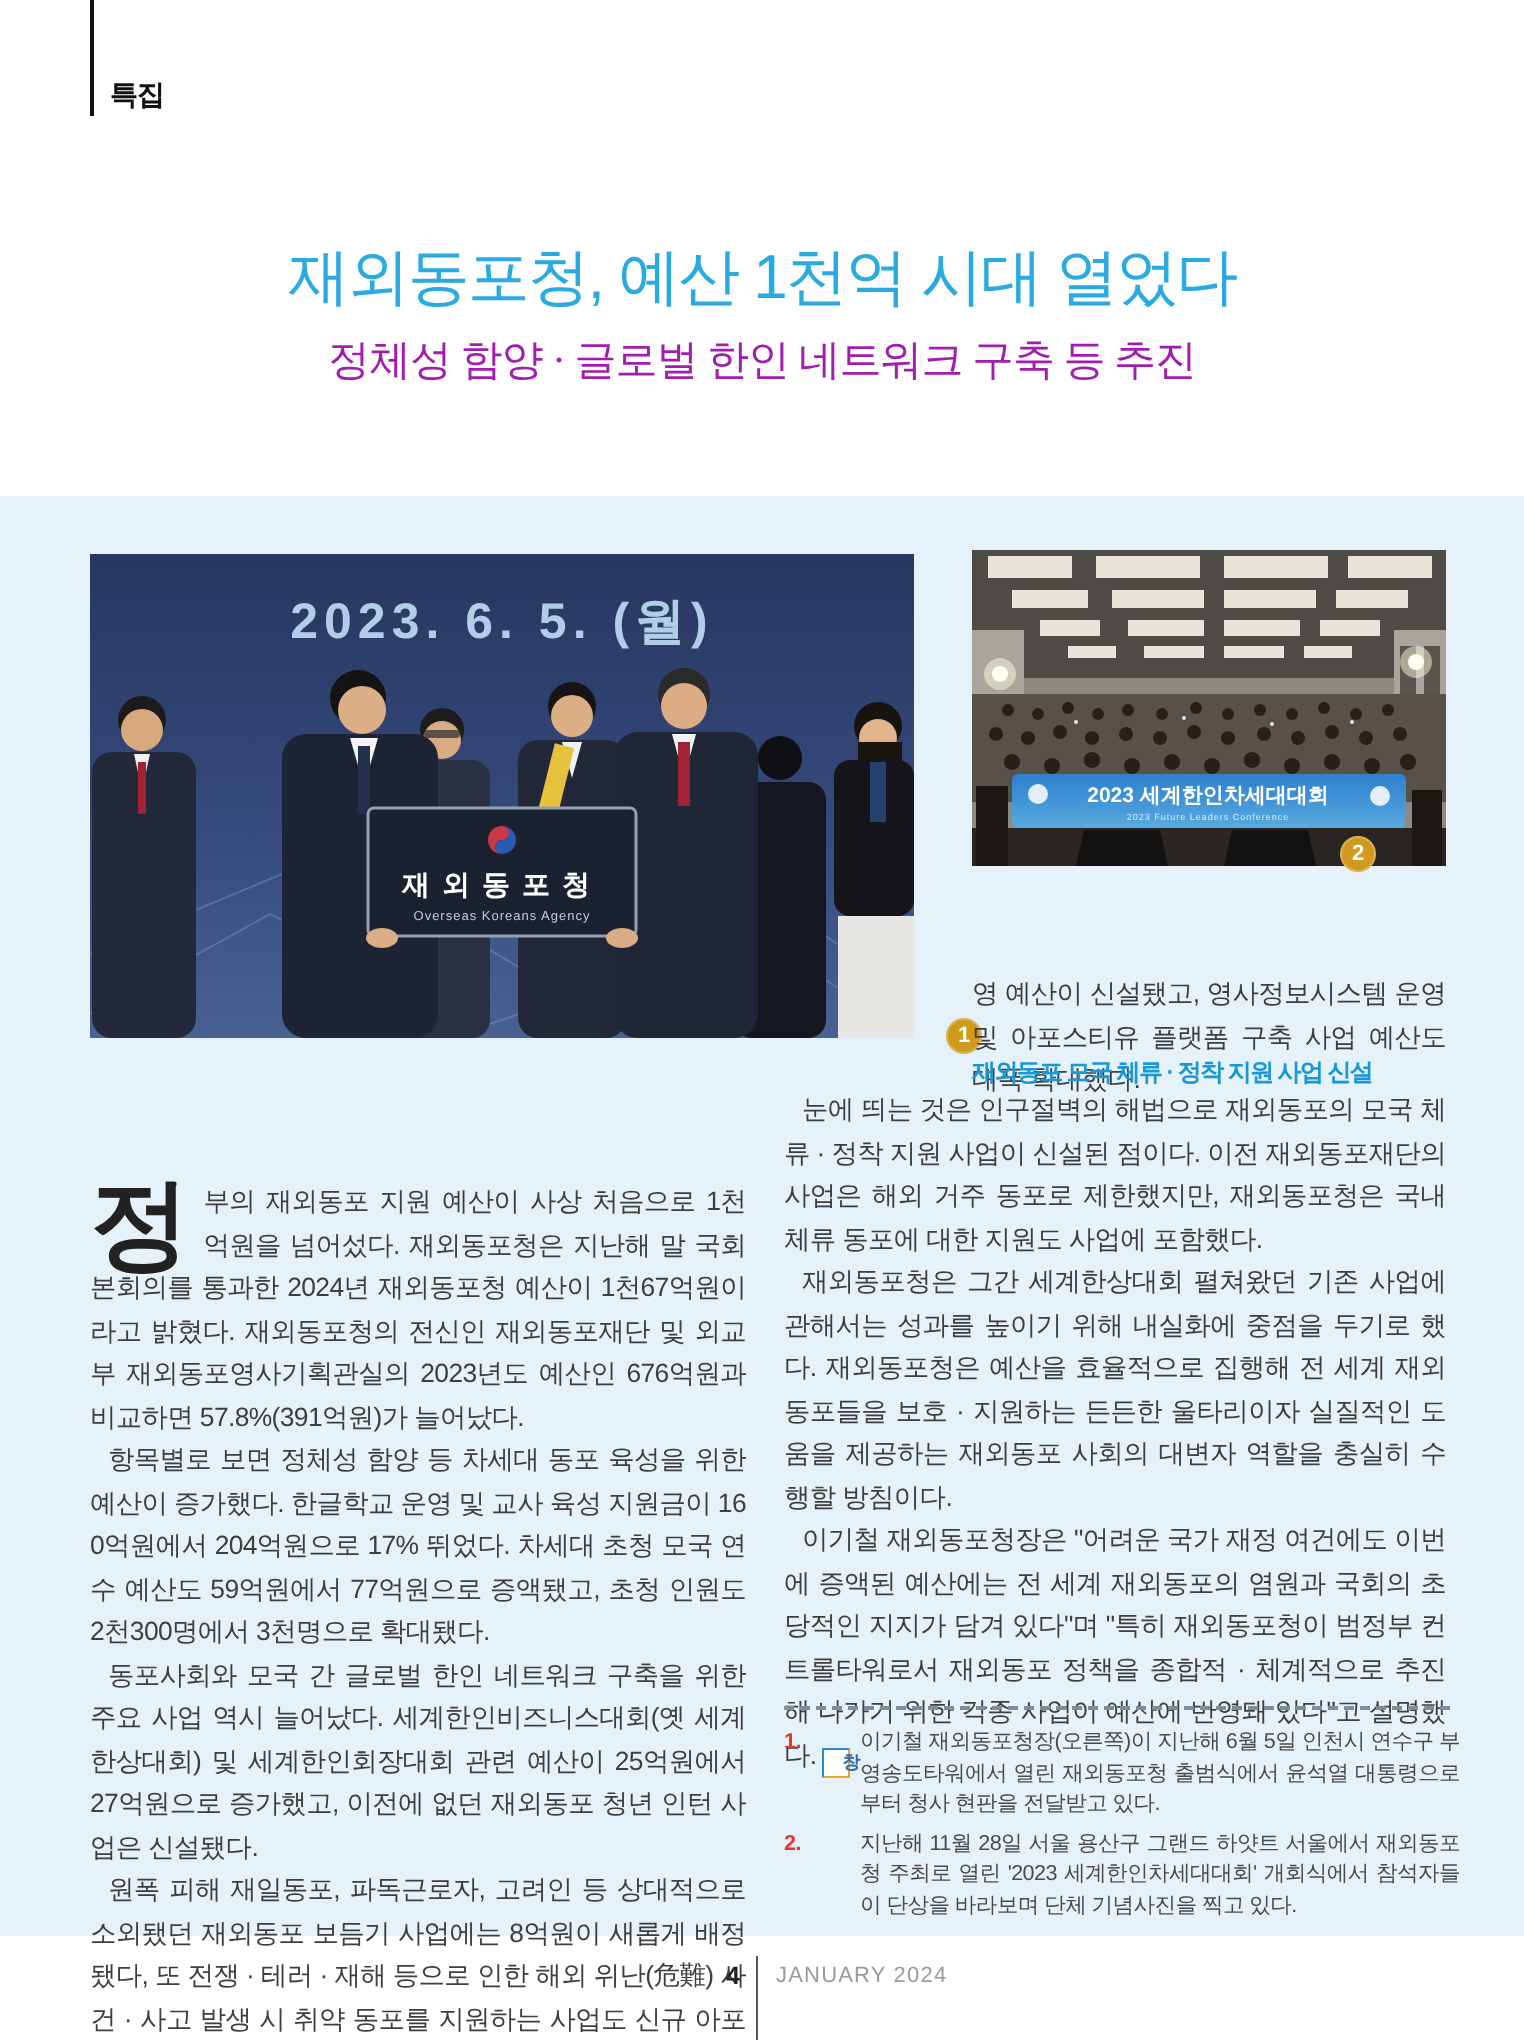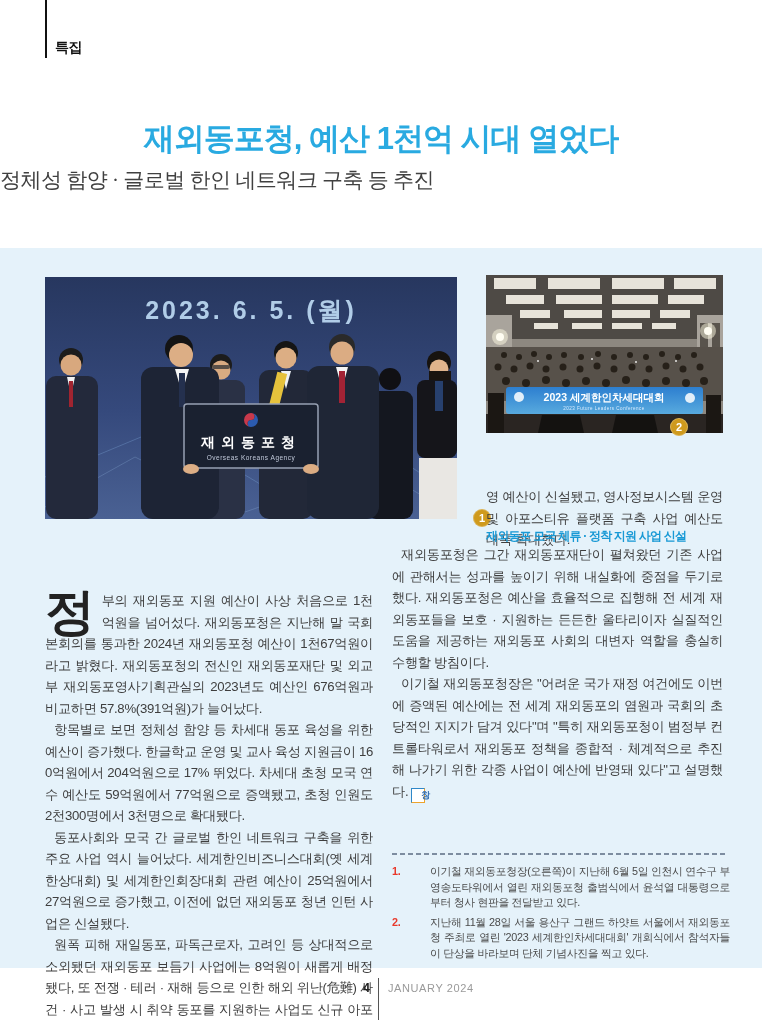--- a/index.html
+++ b/index.html
@@ -3,24 +3,24 @@
 <meta charset="utf-8">
 <style>
   html,body{margin:0;padding:0;background:#fff;}
   .page{position:relative;width:762px;height:1020px;background:#ffffff;overflow:hidden;
         font-family:"Liberation Sans","DejaVu Sans",sans-serif;border-radius:29px;}
 
   
   .rule-top{position:absolute;left:45px;top:0;width:2px;height:58px;background:#111;}
   .section-label{position:absolute;left:55px;top:39px;font-size:14px;font-weight:bold;color:#111;letter-spacing:-0.5px;}
   .title{position:absolute;left:0;top:118px;width:762px;text-align:center;
-         font-size:31px;font-weight:700;color:#29aae1;letter-spacing:-1px;}
-  .subtitle{position:absolute;left:0;top:166px;width:762px;text-align:left;
+         font-size:31px;font-weight:400;color:#29aae1;letter-spacing:-1px;}
+  .subtitle{position:absolute;left:0;top:166px;width:762px;text-align:center;
             font-family:"Liberation Serif","DejaVu Serif",serif;
-            font-size:21px;color:#404040;letter-spacing:-0.5px;}
+            font-size:21px;color:#a21caf;letter-spacing:-0.5px;}
 
   
   .panel{position:absolute;left:0;top:248px;width:762px;height:720px;background:#e5f2fa;}
 
   
   .photo1{position:absolute;left:45px;top:29px;width:448px;height:242px;}
   .photo2{position:absolute;left:486px;top:27px;width:212px;height:158px;}
   .photo1 svg,.photo2 svg{display:block;}
   .badge{position:absolute;width:18px;height:18px;border-radius:50%;background:#cf9a1d;
          color:#fff;font-size:11px;font-weight:bold;text-align:center;line-height:18px;
@@ -263,21 +263,22 @@
       <p class="no-indent">
         <span class="dropcap">정</span><span>부의 재외동포 지원 예산이 사상 처음으로 1천억원을 넘어섰다. 재외동포청은 지난해 말 국회 본회의를 통과한 2024년 재외동포청 예산이 1천67억원이라고 밝혔다. 재외동포청의 전신인 재외동포재단 및 외교부 재외동포영사기획관실의 2023년도 예산인 676억원과 비교하면 57.8%(391억원)가 늘어났다.</span>
       </p>
       <p>항목별로 보면 정체성 함양 등 차세대 동포 육성을 위한 예산이 증가했다. 한글학교 운영 및 교사 육성 지원금이 160억원에서 204억원으로 17% 뛰었다. 차세대 초청 모국 연수 예산도 59억원에서 77억원으로 증액됐고, 초청 인원도 2천300명에서 3천명으로 확대됐다.</p>
       <p>동포사회와 모국 간 글로벌 한인 네트워크 구축을 위한 주요 사업 역시 늘어났다. 세계한인비즈니스대회(옛 세계한상대회) 및 세계한인회장대회 관련 예산이 25억원에서 27억원으로 증가했고, 이전에 없던 재외동포 청년 인턴 사업은 신설됐다.</p>
       <p>원폭 피해 재일동포, 파독근로자, 고려인 등 상대적으로 소외됐던 재외동포 보듬기 사업에는 8억원이 새롭게 배정됐다, 또 전쟁 · 테러 · 재해 등으로 인한 해외 위난(危難) 사건 · 사고 발생 시 취약 동포를 지원하는 사업도 신규 아포스티유 지정됐다.</p>
       <p>이 밖에 재외동포 인증센터 구축 및 재외동포서비스지원센터 운</p>
     </div>
 
     <div class="right-col body-text">
-      <p>재외동포청은 그간 재외동포재단이 펼쳐왔던 기존 사업에 관해서는 성과를 높이기 위해 내실화에 중점을 두기로 했다. 재외동포청은 예산을 효율적으로 집행해 전 세계 재외동포들을 보호 · 지원하는 든든한 울타리이자 실질적인 도움을 제공하는 재외동포 사회의 대변자 역할을 충실히 수행할 방침이다.</p>
+      <p>눈에 띄는 것은 인구절벽의 해법으로 재외동포의 모국 체류 · 정착 지원 사업이 신설된 점이다. 이전 재외동포재단의 사업은 해외 거주 동포로 제한했지만, 재외동포청은 국내 체류 동포에 대한 지원도 사업에 포함했다.</p>
+      <p>재외동포청은 그간 세계한상대회 펼쳐왔던 기존 사업에 관해서는 성과를 높이기 위해 내실화에 중점을 두기로 했다. 재외동포청은 예산을 효율적으로 집행해 전 세계 재외동포들을 보호 · 지원하는 든든한 울타리이자 실질적인 도움을 제공하는 재외동포 사회의 대변자 역할을 충실히 수행할 방침이다.</p>
       <p><span>이기철 재외동포청장은 "어려운 국가 재정 여건에도 이번에 증액된 예산에는 전 세계 재외동포의 염원과 국회의 초당적인 지지가 담겨 있다"며 "특히 재외동포청이 범정부 컨트롤타워로서 재외동포 정책을 종합적 · 체계적으로 추진해 나가기 위한 각종 사업이 예산에 반영돼 있다"고 설명했다.</span><span class="end-mark">창</span></p>
     </div>
 
     <div class="dashed-sep"></div>
     <div class="footnotes">
       <div class="footnote">
         <span class="fn-num">1.</span>
         <span class="fn-text">이기철 재외동포청장(오른쪽)이 지난해 6월 5일 인천시 연수구 부영송도타워에서 열린 재외동포청 출범식에서 윤석열 대통령으로부터 청사 현판을 전달받고 있다.</span>
       </div>
       <div class="footnote">

